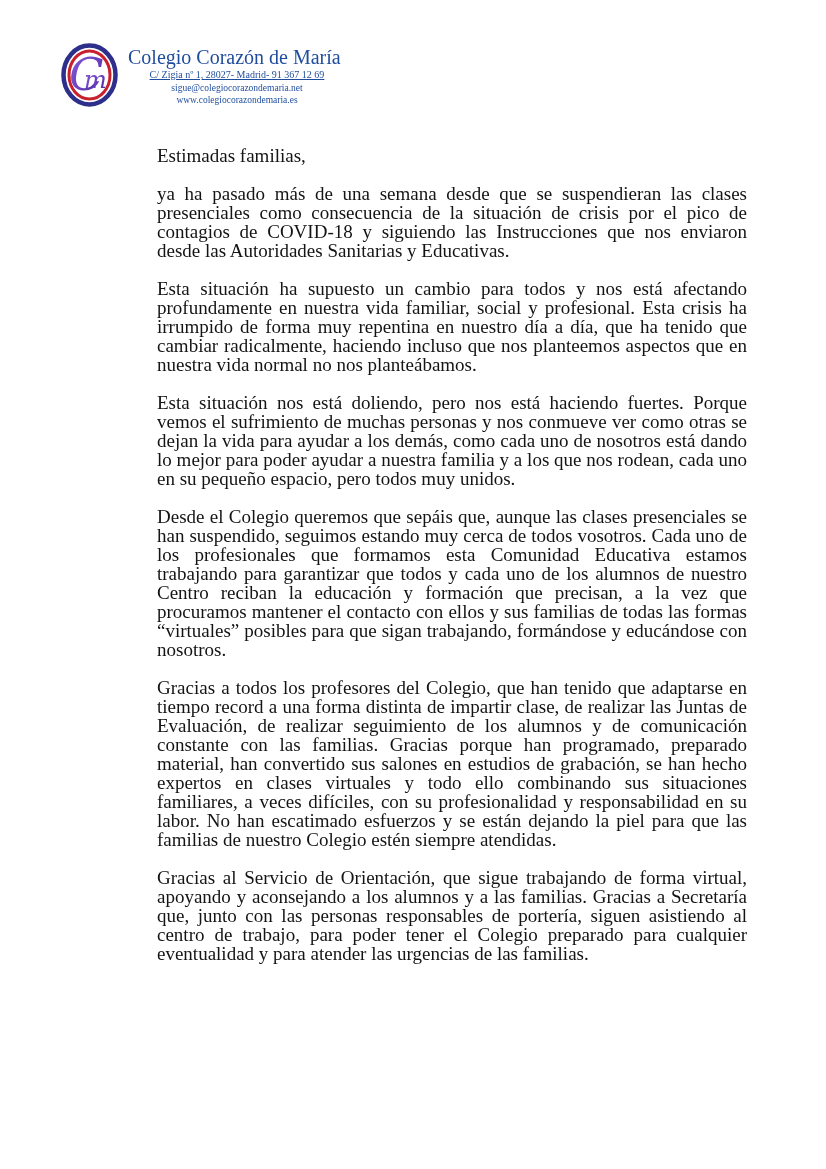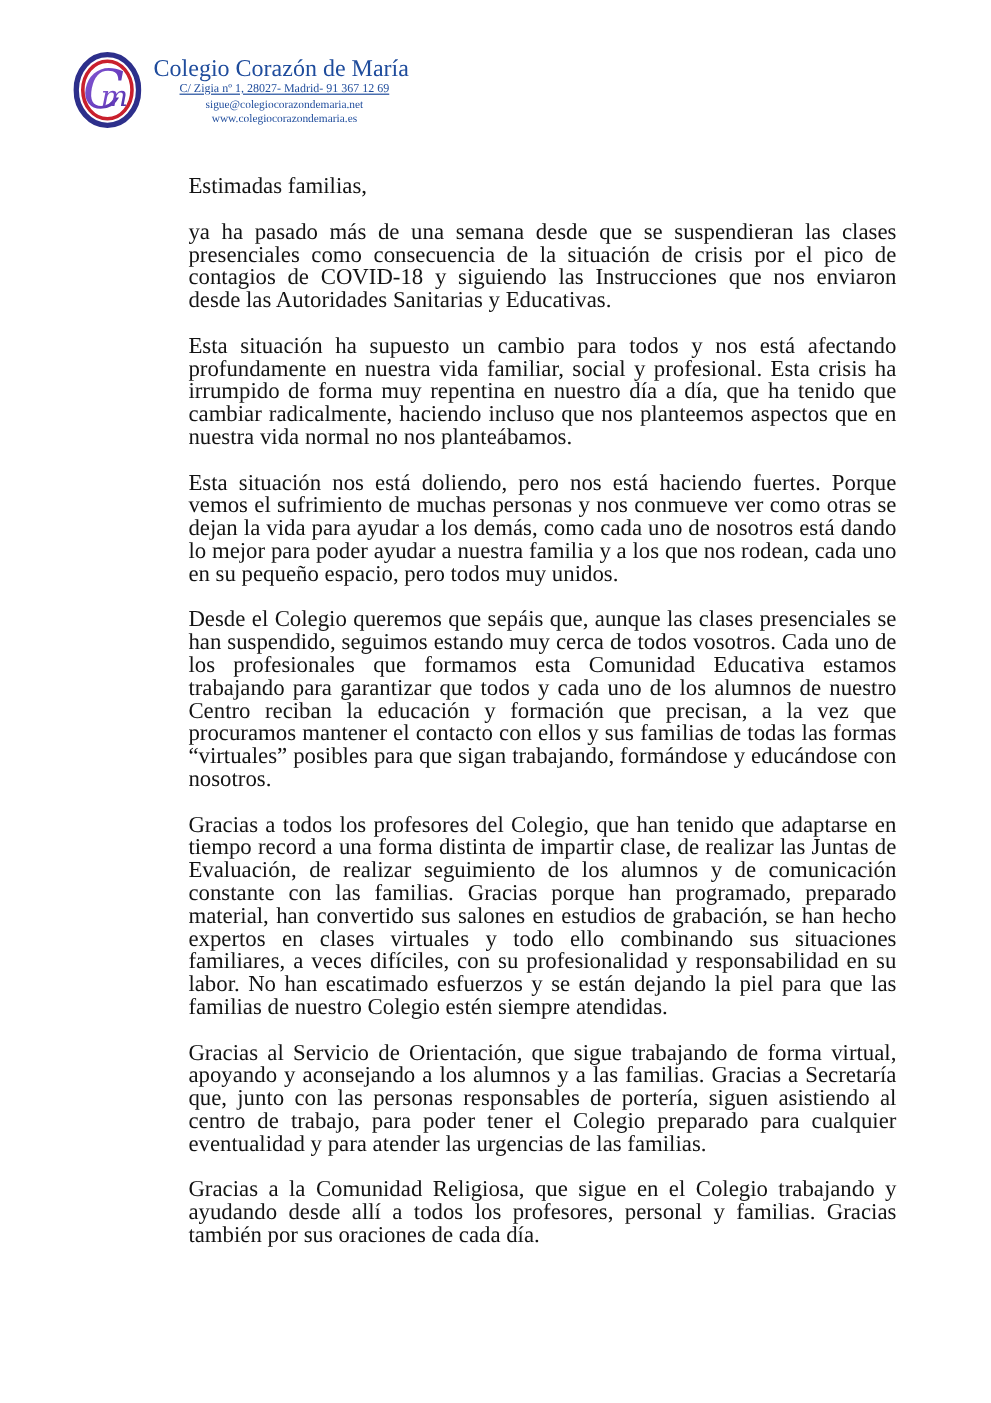--- a/index.html
+++ b/index.html
@@ -106,16 +106,15 @@
   </header>
 
   <main class="letter">
     <p class="salutation">Estimadas familias,</p>
     <p>ya ha pasado más de una semana desde que se suspendieran las clases presenciales como consecuencia de la situación de crisis por el pico de contagios de COVID-18 y siguiendo las Instrucciones que nos enviaron desde las Autoridades Sanitarias y Educativas.</p>
     <p>Esta situación ha supuesto un cambio para todos y nos está afectando profundamente en nuestra vida familiar, social y profesional. Esta crisis ha irrumpido de forma muy repentina en nuestro día a día, que ha tenido que cambiar radicalmente, haciendo incluso que nos planteemos aspectos que en nuestra vida normal no nos planteábamos.</p>
     <p>Esta situación nos está doliendo, pero nos está haciendo fuertes. Porque vemos el sufrimiento de muchas personas y nos conmueve ver como otras se dejan la vida para ayudar a los demás, como cada uno de nosotros está dando lo mejor para poder ayudar a nuestra familia y a los que nos rodean, cada uno en su pequeño espacio, pero todos muy unidos.</p>
     <p>Desde el Colegio queremos que sepáis que, aunque las clases presenciales se han suspendido, seguimos estando muy cerca de todos vosotros. Cada uno de los profesionales que formamos esta Comunidad Educativa estamos trabajando para garantizar que todos y cada uno de los alumnos de nuestro Centro reciban la educación y formación que precisan, a la vez que procuramos mantener el contacto con ellos y sus familias de todas las formas “virtuales” posibles para que sigan trabajando, formándose y educándose con nosotros.</p>
     <p>Gracias a todos los profesores del Colegio, que han tenido que adaptarse en tiempo record a una forma distinta de impartir clase, de realizar las Juntas de Evaluación, de realizar seguimiento de los alumnos y de comunicación constante con las familias. Gracias porque han programado, preparado material, han convertido sus salones en estudios de grabación, se han hecho expertos en clases virtuales y todo ello combinando sus situaciones familiares, a veces difíciles, con su profesionalidad y responsabilidad en su labor. No han escatimado esfuerzos y se están dejando la piel para que las familias de nuestro Colegio estén siempre atendidas.</p>
     <p>Gracias al Servicio de Orientación, que sigue trabajando de forma virtual, apoyando y aconsejando a los alumnos y a las familias. Gracias a Secretaría que, junto con las personas responsables de portería, siguen asistiendo al centro de trabajo, para poder tener el Colegio preparado para cualquier eventualidad y para atender las urgencias de las familias.</p>
-    <p>Gracias a la Comunidad Religiosa, que sigue en el Colegio trabajando y ayudando desde allí a todos los profesores, personal y familias. Gracias también por sus oraciones de cada día.</p>
   </main>
 
 </div>
 
 </body></html>

